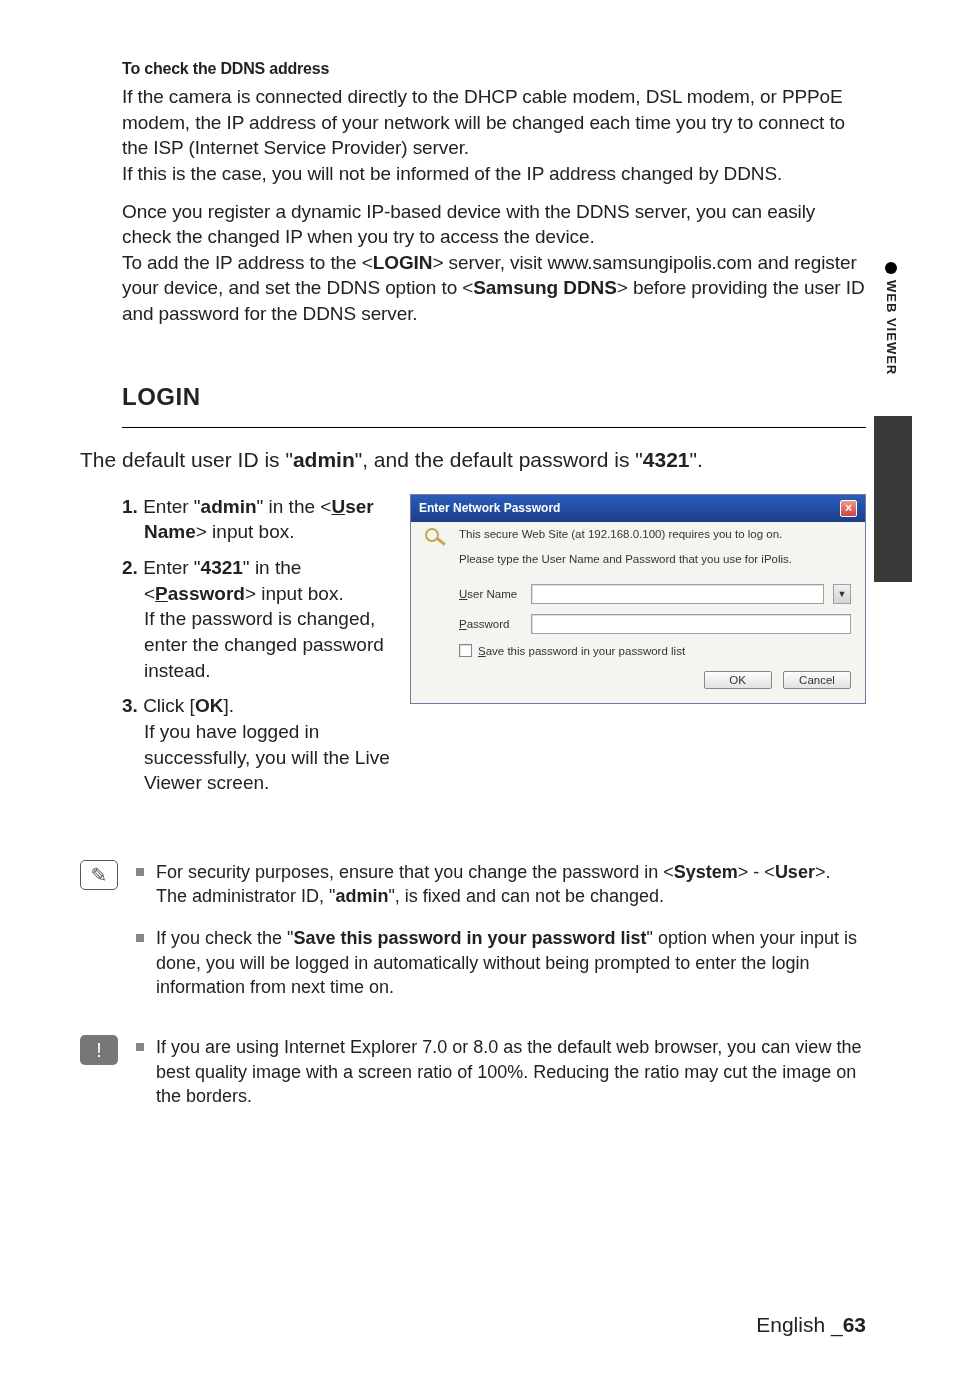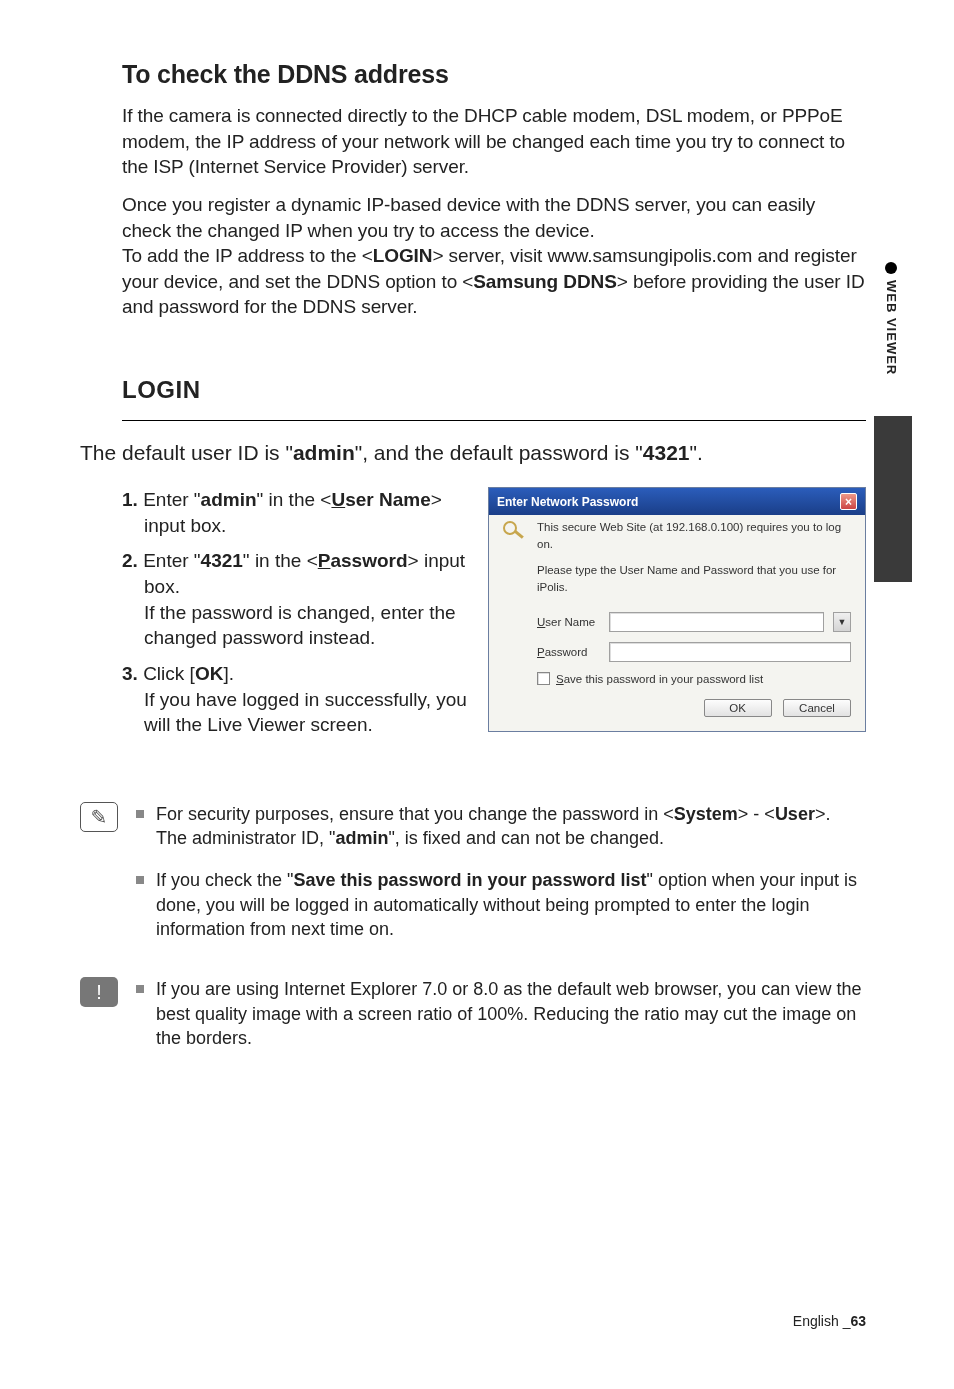--- a/index.html
+++ b/index.html
@@ -6,23 +6,23 @@
   body {
     width: 954px;
     height: 1389px;
     background: #fff;
     font-family: Arial, Helvetica, sans-serif;
     color: #222;
     position: relative;
     padding: 60px 88px 40px 122px;
   }
   .h2 {
-    font-size: 25px;
+    font-size: 16px;
     font-weight: bold;
-    margin-bottom: 14px;
+    margin-bottom: 6px;
     letter-spacing: -0.2px;
   }
   .para {
     font-size: 19px;
     line-height: 1.35;
     margin-bottom: 12px;
     letter-spacing: -0.1px;
   }
   .h1 {
     font-size: 24px;
@@ -49,21 +49,21 @@
   ol.steps { list-style: none; padding-left: 0; }
   ol.steps li {
     font-size: 19px;
     line-height: 1.35;
     margin-bottom: 10px;
     padding-left: 22px;
     text-indent: -22px;
   }
   .num { font-weight: bold; }
   .dialog {
-    width: 378px;
+    width: 456px;
     border: 1px solid #6b7ea0;
     background: #f4f4f0;
     font-size: 12px;
     color: #333;
     flex-shrink: 0;
   }
   .dialog-title {
     background: linear-gradient(#2b5dbb, #1a3e88);
     color: #fff;
     font-weight: bold;
@@ -174,32 +174,33 @@
     position: absolute;
     right: 42px;
     top: 416px;
     width: 38px;
     height: 166px;
     background: #3a3a3a;
   }
   .footer {
     position: absolute;
     right: 88px;
-    bottom: 60px;
-    font-size: 14px;
+    bottom: 52px;
+    font-size: 21px;
   }
   .footer .pg { font-weight: bold; }
 </style>
 </head>
 <body>
 
 <div class="h2">To check the DDNS address</div>
 
 <div class="para">
   <span>If the camera is connected directly to the DHCP cable modem, DSL modem, or PPPoE modem, the IP address of your network will be changed each time you try to connect to the ISP (Internet Service Provider) server.</span><br>
+  <span>If this is the case, you will not be informed of the IP address changed by DDNS.</span>
 </div>
 
 <div class="para">
   <span>Once you register a dynamic IP-based device with the DDNS server, you can easily check the changed IP when you try to access the device.</span><br>
   <span>To add the IP address to the &lt;</span><span class="bold">LOGIN</span><span>&gt; server, visit www.samsungipolis.com and register your device, and set the DDNS option to &lt;</span><span class="bold">Samsung DDNS</span><span>&gt; before providing the user ID and password for the DDNS server.</span>
 </div>
 
 <div class="h1">LOGIN</div>
 
 <div class="intro">

